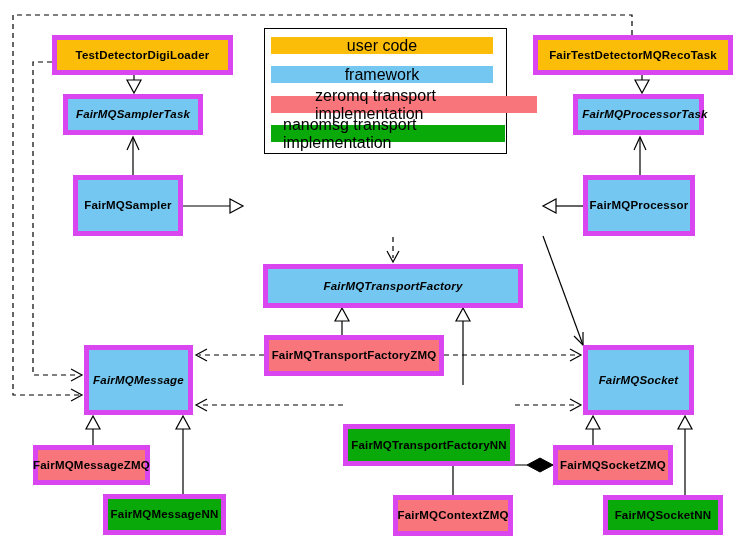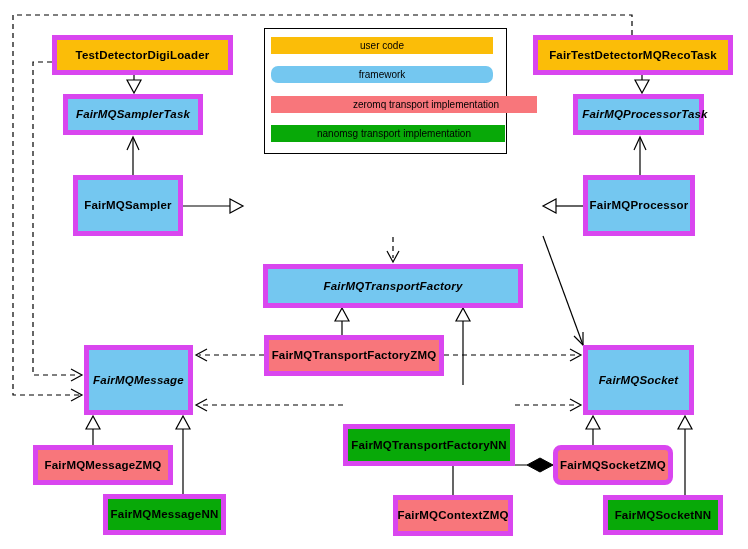--- a/index.html
+++ b/index.html
@@ -13,21 +13,21 @@
     display:flex;align-items:center;justify-content:center;text-align:center;
     font-size:11.5px;font-weight:bold;color:#000;letter-spacing:.2px;line-height:1.1;
     padding:0 2px;
   }
   .abstract{font-style:italic;}
   .legend-frame{position:absolute;left:264px;top:28px;width:243px;height:126px;
     background:#fff;border:1px solid #000;box-sizing:border-box;}
   .legend-bar{
     position:absolute;left:271px;width:222px;height:17px;
     display:flex;align-items:center;justify-content:center;
-    font-size:10px;color:#000;
+    font-size:16px;color:#000;
   }
   .edge-line{stroke:#000;stroke-width:1.2;fill:none;}
   .edge-dashed{stroke:#000;stroke-width:1.2;fill:none;stroke-dasharray:5 4;}
   .tri{fill:#fff;stroke:#000;stroke-width:1.2;}
   .chev{fill:none;stroke:#000;stroke-width:1.2;}
   .diamond{fill:#000;stroke:#000;}
 </style>
 </head>
 <body>
 
@@ -136,21 +136,21 @@
     </g>
 
     <g>
       <path class="edge-line" d="M453,495 L453,465 L527,465"></path>
       <polygon class="diamond" points="527,465 540,458 553,465 540,472"></polygon>
     </g>
   </svg>
 
   <div class="legend-frame"></div>
   <div class="legend-bar" style="top: 37px; background-color: rgb(251, 189, 8);">user code</div>
-  <div class="legend-bar" style="top: 66px; background-color: rgb(116, 199, 240); border-radius: 7px;">framework</div>
+  <div class="legend-bar" style="top: 66px; background-color: rgb(116, 199, 240);">framework</div>
   <div class="legend-bar" style="top: 96px; background-color: rgb(248, 118, 123); padding-left: 44px;">zeromq transport implementation</div>
   <div class="legend-bar" style="top: 125px; background-color: rgb(8, 169, 8); padding-left: 12px;">nanomsg transport implementation</div>
 
   <div class="node" style="left: 52px; top: 35px; width: 181px; height: 40px; background-color: rgb(251, 189, 8);">TestDetectorDigiLoader</div>
 
   <div class="node" style="left: 533px; top: 35px; width: 200px; height: 40px; background-color: rgb(251, 189, 8);">FairTestDetectorMQRecoTask</div>
 
   <div class="node abstract" style="left: 63px; top: 94px; width: 140px; height: 41px; background-color: rgb(116, 199, 240);">FairMQSamplerTask</div>
 
   <div class="node abstract" style="left: 573px; top: 94px; width: 131px; height: 41px; background-color: rgb(116, 199, 240); padding-left: 15px;">FairMQProcessorTask</div>
@@ -163,23 +163,23 @@
   <div class="node abstract" style="left: 263px; top: 264px; width: 260px; height: 44px; background-color: rgb(116, 199, 240);">FairMQTransportFactory</div>
 
   <div class="node" style="left: 264px; top: 335px; width: 180px; height: 41px; background-color: rgb(248, 118, 123);">FairMQTransportFactoryZMQ</div>
 
   <div class="node" style="left: 343px; top: 385px; width: 172px; height: 42px; background-color: rgb(8, 169, 8); margin-top: 39px;">FairMQTransportFactoryNN</div>
 
   <div class="node abstract" style="left: 84px; top: 345px; width: 109px; height: 70px; background-color: rgb(116, 199, 240);">FairMQMessage</div>
 
   <div class="node abstract" style="left: 583px; top: 345px; width: 111px; height: 70px; background-color: rgb(116, 199, 240);">FairMQSocket</div>
 
-  <div class="node" style="left: 33px; top: 445px; width: 140px; height: 40px; background-color: rgb(248, 118, 123);">FairMQMessageZMQ</div>
+  <div class="node" style="left: 33px; top: 445px; width: 117px; height: 40px; background-color: rgb(248, 118, 123);">FairMQMessageZMQ</div>
 
   <div class="node" style="left: 103px; top: 494px; width: 123px; height: 41px; background-color: rgb(8, 169, 8);">FairMQMessageNN</div>
 
-  <div class="node" style="left: 553px; top: 445px; width: 120px; height: 40px; background-color: rgb(248, 118, 123); border-radius: 8px;">FairMQSocketZMQ</div>
+  <div class="node" style="left: 553px; top: 445px; width: 120px; height: 40px; background-color: rgb(248, 118, 123);">FairMQSocketZMQ</div>
 
   <div class="node" style="left: 603px; top: 495px; width: 120px; height: 40px; background-color: rgb(8, 169, 8);">FairMQSocketNN</div>
 
   <div class="node" style="left: 393px; top: 495px; width: 120px; height: 41px; background-color: rgb(248, 118, 123);">FairMQContextZMQ</div>
 
 </div>
 
 </body></html>

